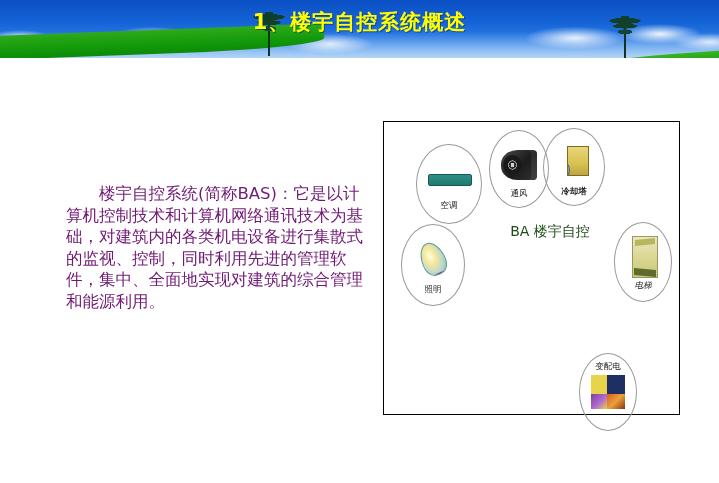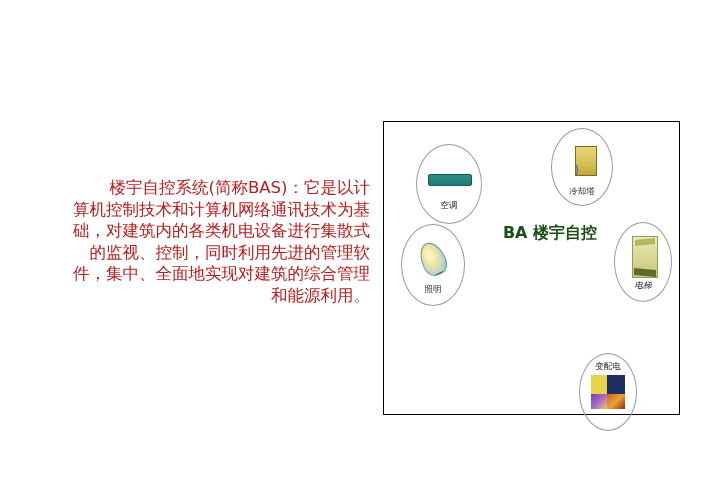--- a/index.html
+++ b/index.html
@@ -60,23 +60,23 @@
   .banner-title{
     position:absolute;left:0;top:8px;width:719px;text-align:center;
     color:#ffff00;font-size:21px;font-weight:bold;letter-spacing:1px;
     font-family:"DejaVu Sans","Liberation Sans",sans-serif;
     text-shadow:1px 1px 0 rgba(0,40,120,.55);
     white-space:nowrap;
   }
 
   
   .body-text{
-    position:absolute;left:66px;top:177px;width:304px;
-    font-size:16.5px;line-height:21.5px;color:#b91c1c;
-    text-align:right;text-indent:2em;
+    position:absolute;left:66px;top:183px;width:304px;
+    font-size:16.5px;line-height:21.5px;color:#701a75;
+    text-align:left;text-indent:2em;
     font-family:"DejaVu Sans","Liberation Sans",sans-serif;
   }
 
   
   .diagram{
     position:absolute;left:383px;top:121px;width:297px;height:294px;
     border:1.5px solid #000000;background:#ffffff;box-sizing:border-box;
   }
   .node{position:absolute;}
   .node .oval{
@@ -85,21 +85,21 @@
     box-sizing:border-box;
   }
   .node .pic{position:absolute;overflow:hidden;}
   .node .cap{
     position:absolute;left:0;width:100%;text-align:center;
     font-size:8.5px;color:#1c1c1c;white-space:nowrap;
     font-family:"DejaVu Sans","Liberation Sans",sans-serif;
   }
   .center-title{
     position:absolute;left:86px;top:101px;width:160px;text-align:center;
-    font-size:16px;font-weight:bold;color:#1d4d16;white-space:nowrap;
+    font-size:14px;font-weight:normal;color:#1d4d16;white-space:nowrap;
     font-family:"DejaVu Sans","Liberation Sans",sans-serif;
   }
 
   
   .pic-hvac{
     background:
       linear-gradient(180deg,#2e8f86 0%,#1f7a72 100%);
     border:1px solid #145a54;border-radius:2px;
   }
   .pic-hvac::before{
@@ -213,35 +213,57 @@
   .pic-power::after{
     content:"";position:absolute;right:0;bottom:0;width:52%;height:44%;
     background:linear-gradient(135deg,#d95c1e 0%,#e8a23a 50%,#8a2f12 100%);
   }
 </style>
 </head>
 <body>
 
 <div class="slide">
 
+  <div class="banner">
+    <div class="sky"></div>
+    <div class="clouds"></div>
+    <div class="grass-left"></div>
+    <div class="grass-right"></div>
+
+    <div class="tree" id="tree-left">
+      <div class="trunk"></div>
+      <div class="crown"></div>
+    </div>
+    <div class="tree" id="tree-right">
+      <div class="trunk"></div>
+      <div class="crown"></div>
+    </div>
+
+    <div class="banner-title">1、楼宇自控系统概述</div>
+  </div>
 
   <div class="body-text">楼宇自控系统(简称BAS)：它是以计算机控制技术和计算机网络通讯技术为基础，对建筑内的各类机电设备进行集散式的监视、控制，同时利用先进的管理软件，集中、全面地实现对建筑的综合管理和能源利用。</div>
 
   <div class="diagram">
 
     <div class="center-title">BA 楼宇自控</div>
 
     <div class="node" style="left:32px;top:22px;width:66px;height:80px;">
       <div class="oval"></div>
       <div class="pic pic-hvac" style="left:12px;top:30px;width:42px;height:10px;"></div>
       <div class="cap" style="top:56px;font-family:Liberation Serif, serif;">空调</div>
     </div>
 
-
-    <div class="node" style="left:167px;top:6px;width:62px;height:78px;">
+    <div class="node" style="left:105px;top:8px;width:60px;height:78px;">
+      <div class="oval"></div>
+      <div class="pic pic-fan" style="left:12px;top:20px;width:36px;height:30px;"></div>
+      <div class="cap" style="top:58px;">通风</div>
+    </div>
+
+    <div class="node" style="left:159px;top:6px;width:62px;height:78px;font-weight:bold;">
       <div class="oval"></div>
       <div class="pic pic-tower" style="left:24px;top:18px;width:20px;height:28px;"></div>
       <div class="cap" style="top:58px;">冷却塔</div>
     </div>
 
 
     <div class="node" style="left:17px;top:102px;width:64px;height:82px;">
       <div class="oval"></div>
       <div class="pic pic-bulb" style="left:20px;top:18px;width:22px;height:32px;"></div>
       <div class="cap" style="top:60px;">照明</div>

